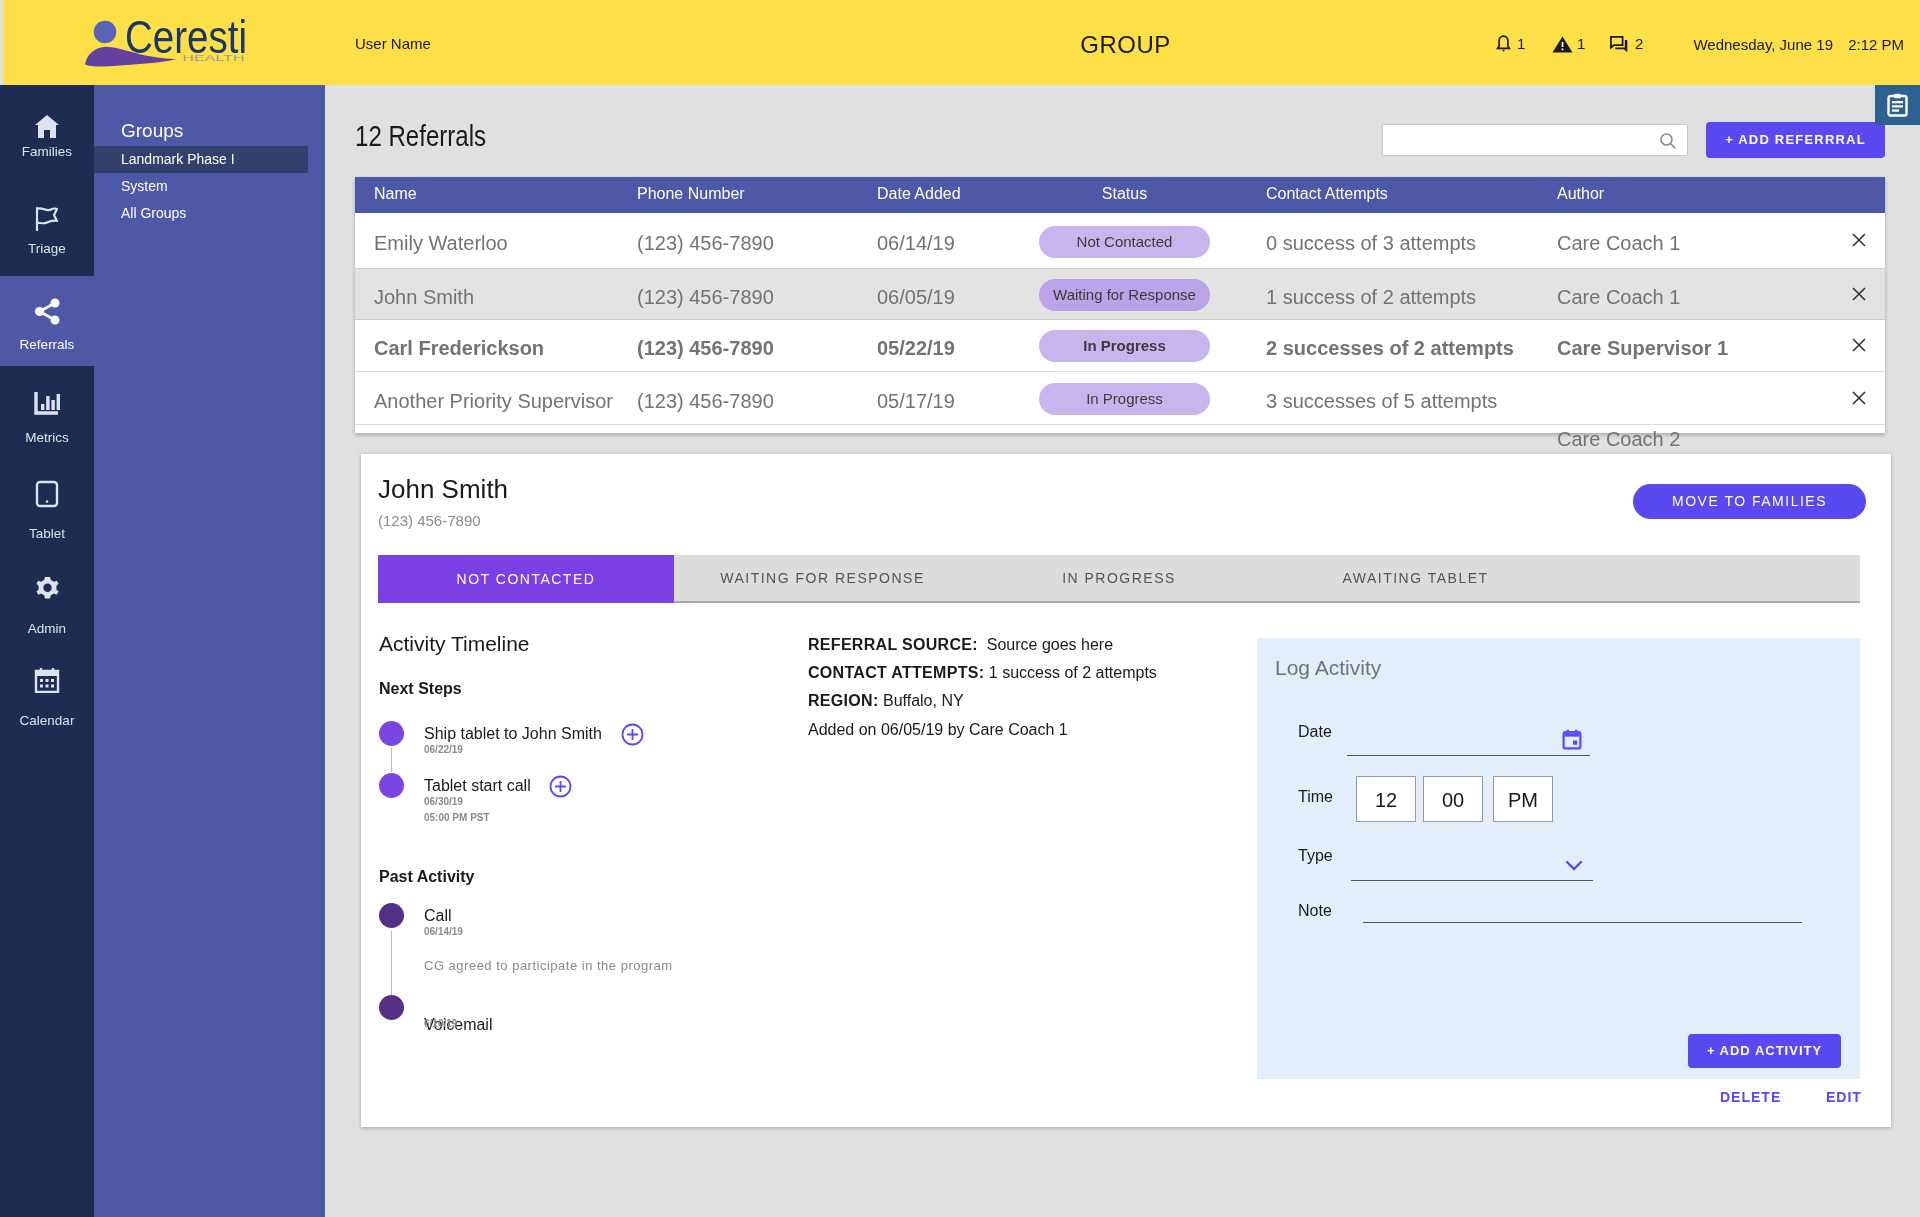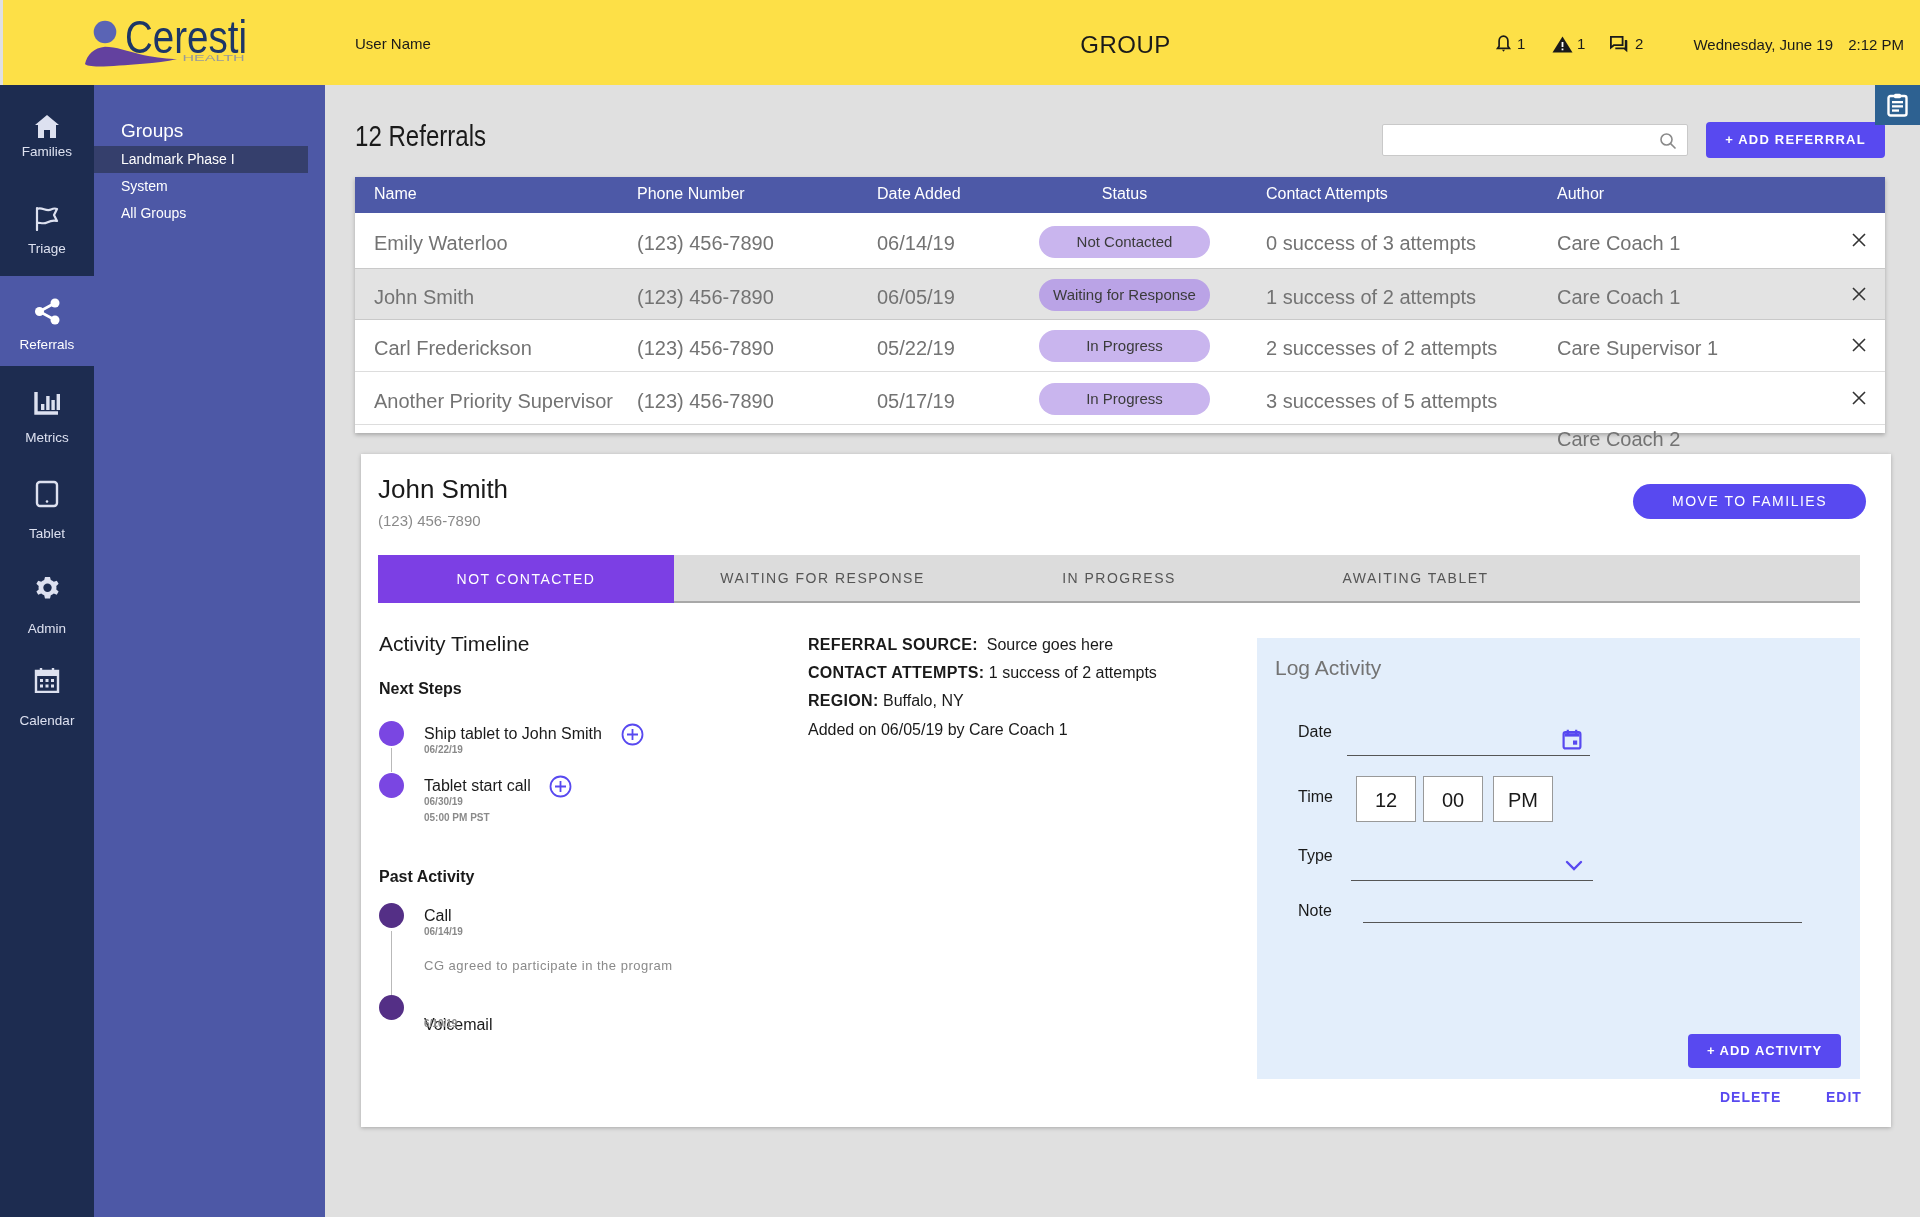--- a/index.html
+++ b/index.html
@@ -234,21 +234,21 @@
     <div class="cell" style="left:282px; top:17px;">(123) 456-7890</div>
     <div class="cell" style="left:522px; top:17px;">06/05/19</div>
     <div class="pill" style="top:10px; line-height:32px; background:#baa3e6;">Waiting for Response</div>
     <div class="cell" style="left:911px; top:17px;">1 success of 2 attempts</div>
     <div class="cell" style="left:1202px; top:17px;">Care Coach 1</div>
     <svg class="xx" style="top:17px;" width="16" height="16" viewBox="0 0 16 16">
         <path d="M2 2 L14 14 M14 2 L2 14" stroke="#333" stroke-width="1.6"></path>
       </svg>
   </div>
 
-  <div class="row" style="top:143px; height:52px; background:#fff; border-bottom:1px solid #ddd;">
+  <div class="row" style="top:143px; height:52px; background:#fff; border-bottom:1px solid #ddd;font-weight:bold;">
     <div class="cell" style="left:19px; top:17px;">Carl Frederickson</div>
     <div class="cell" style="left:282px; top:17px;">(123) 456-7890</div>
     <div class="cell" style="left:522px; top:17px;">05/22/19</div>
     <div class="pill" style="top:10px; line-height:32px;">In Progress</div>
     <div class="cell" style="left:911px; top:17px;">2 successes of 2 attempts</div>
     <div class="cell" style="left:1202px; top:17px;">Care Supervisor 1</div>
     <svg class="xx" style="top:17px;" width="16" height="16" viewBox="0 0 16 16">
         <path d="M2 2 L14 14 M14 2 L2 14" stroke="#333" stroke-width="1.6"></path>
       </svg>
   </div>

